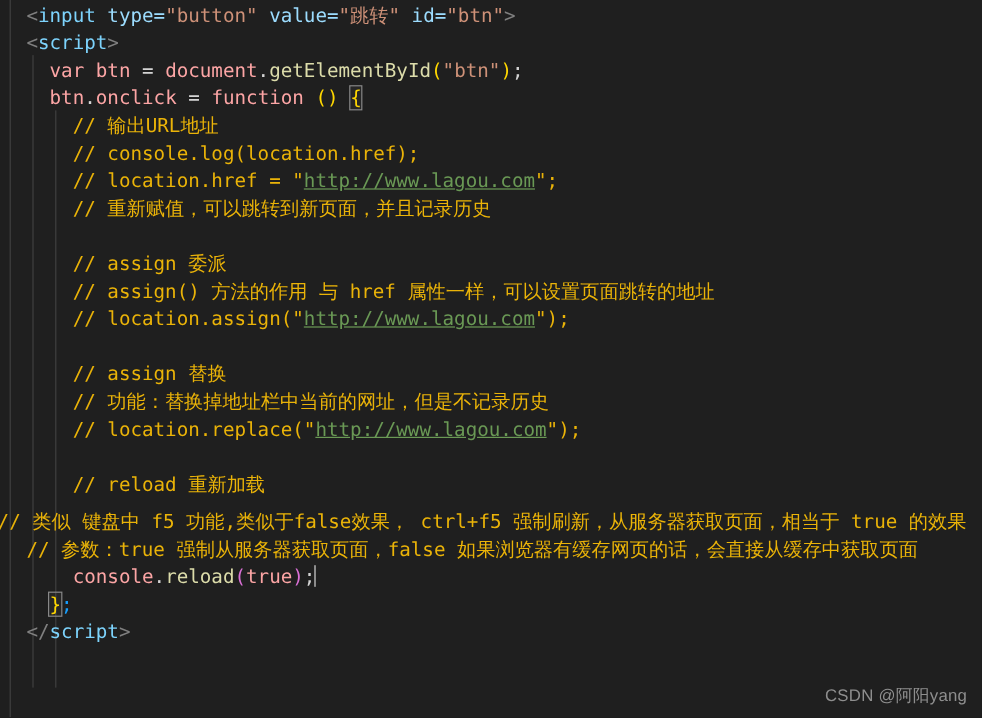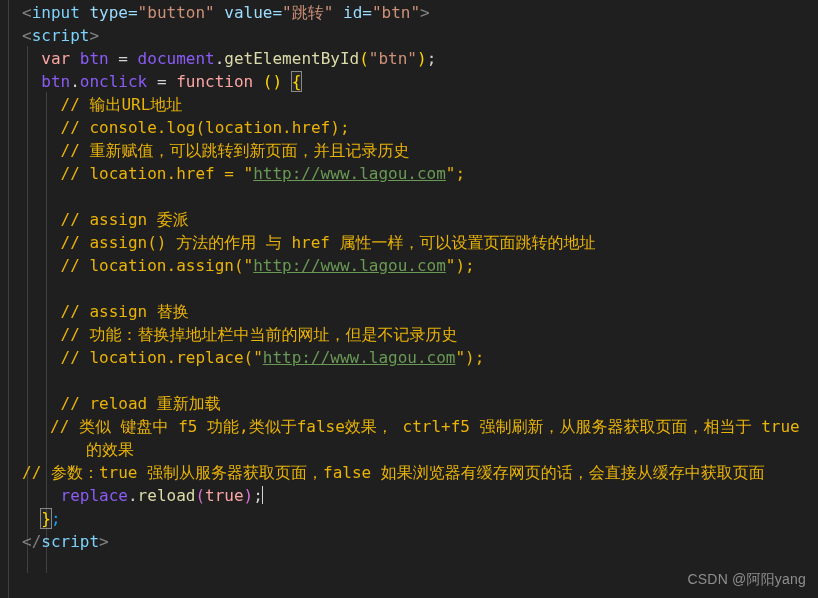--- a/index.html
+++ b/index.html
@@ -46,21 +46,21 @@
     width: 1px;
     background: #404040;
   }
 
   
   .tag        { color: #7dd3fc; }
   .punct-tag  { color: #808080; }
   .attr       { color: #9cdcfe; margin-top: 8px; }
   .str        { color: #ce9178; }
   .kw         { color: #fca5a5; }
-  .ident      { color: #8b5cf6; }
+  .ident      { color: #fca5a5; }
   .fn         { color: #dcdcaa; }
   .op         { color: #d4d4d4; }
   .paren-y    { color: #ffd700; }
   .paren-p    { color: #da70d6; }
   .paren-b    { color: #179fff; }
   .comment    { color: #eab308; }
   .comment-link {
     color: #6a9955;
     text-decoration: underline;
   }
@@ -102,42 +102,42 @@
     <div class="line"><span class="punct-tag">&lt;</span><span class="tag">input</span><span class="attr"> type=</span><span class="str">"button"</span><span class="attr"> value=</span><span class="str">"跳转"</span><span class="attr"> id=</span><span class="str">"btn"</span><span class="punct-tag">&gt;</span></div>
 
     <div class="line"><span class="punct-tag">&lt;</span><span class="tag">script</span><span class="punct-tag">&gt;</span></div>
 
     <div class="line"><span class="ind">  </span><span class="kw">var</span><span class="ident"> btn </span><span class="op">= </span><span class="ident">document</span><span class="op">.</span><span class="fn">getElementById</span><span class="paren-y">(</span><span class="str">"btn"</span><span class="paren-y">)</span><span class="op">;</span></div>
 
     <div class="line"><span class="ind">  </span><span class="ident">btn</span><span class="op">.</span><span class="ident">onclick</span><span class="op"> = </span><span class="kw">function</span><span> </span><span class="paren-y">(</span><span class="paren-y">)</span><span> </span><span class="paren-y brace-match">{</span></div>
 
     <div class="line"><span class="ind">    </span><span class="comment">// 输出URL地址</span></div>
     <div class="line"><span class="ind">    </span><span class="comment">// console.log(location.href);</span></div>
+    <div class="line"><span class="ind">    </span><span class="comment">// location.href = "</span><span class="comment-link">http://www.lagou.com</span><span class="comment">";</span></div>
     <div class="line"><span class="ind">    </span><span class="comment">// 重新赋值，可以跳转到新页面，并且记录历史</span></div>
-    <div class="line"><span class="ind">    </span><span class="comment">// location.href = "</span><span class="comment-link">http://www.lagou.com</span><span class="comment">";</span></div>
 
     <div class="line blank">&nbsp;</div>
 
     <div class="line"><span class="ind">    </span><span class="comment">// assign 委派</span></div>
     <div class="line"><span class="ind">    </span><span class="comment">// assign() 方法的作用 与 href 属性一样，可以设置页面跳转的地址</span></div>
     <div class="line"><span class="ind">    </span><span class="comment">// location.assign("</span><span class="comment-link">http://www.lagou.com</span><span class="comment">");</span></div>
 
     <div class="line blank">&nbsp;</div>
 
     <div class="line"><span class="ind">    </span><span class="comment">// assign 替换</span></div>
     <div class="line"><span class="ind">    </span><span class="comment">// 功能：替换掉地址栏中当前的网址，但是不记录历史</span></div>
     <div class="line"><span class="ind">    </span><span class="comment">// location.replace("</span><span class="comment-link">http://www.lagou.com</span><span class="comment">");</span></div>
 
     <div class="line blank">&nbsp;</div>
 
     <div class="line"><span class="ind">    </span><span class="comment">// reload 重新加载</span></div>
-    <div class="line wrapped" style="padding-left:86px; text-indent:-36px;"><span class="comment">// 类似 键盘中 f5 功能,类似于false效果， ctrl+f5 强制刷新，从服务器获取页面，相当于 true 的效果</span></div>
+    <div class="line wrapped" style="padding-left:34px; text-indent:-36px;margin-top:8px;"><span class="comment">// 类似 键盘中 f5 功能,类似于false效果， ctrl+f5 强制刷新，从服务器获取页面，相当于 true 的效果</span></div>
     <div class="line wrapped" style="padding-left:58px; text-indent:-36px;"><span class="comment">// 参数：true 强制从服务器获取页面，false 如果浏览器有缓存网页的话，会直接从缓存中获取页面</span></div>
 
-    <div class="line"><span class="ind">    </span><span class="ident">replace</span><span class="op">.</span><span class="fn">reload</span><span class="paren-p">(</span><span class="kw">true</span><span class="paren-p">)</span><span class="op">;</span><span class="cursor"></span></div>
+    <div class="line"><span class="ind">    </span><span class="ident">console</span><span class="op">.</span><span class="fn">reload</span><span class="paren-p">(</span><span class="kw">true</span><span class="paren-p">)</span><span class="op">;</span><span class="cursor"></span></div>
 
     <div class="line"><span class="ind">  </span><span class="paren-y brace-match">}</span><span class="paren-b">;</span></div>
 
     <div class="line"><span class="punct-tag">&lt;/</span><span class="tag">script</span><span class="punct-tag">&gt;</span></div>
 
   </div>
 
   <div class="watermark">CSDN @阿阳yang</div>
 
 </div>

